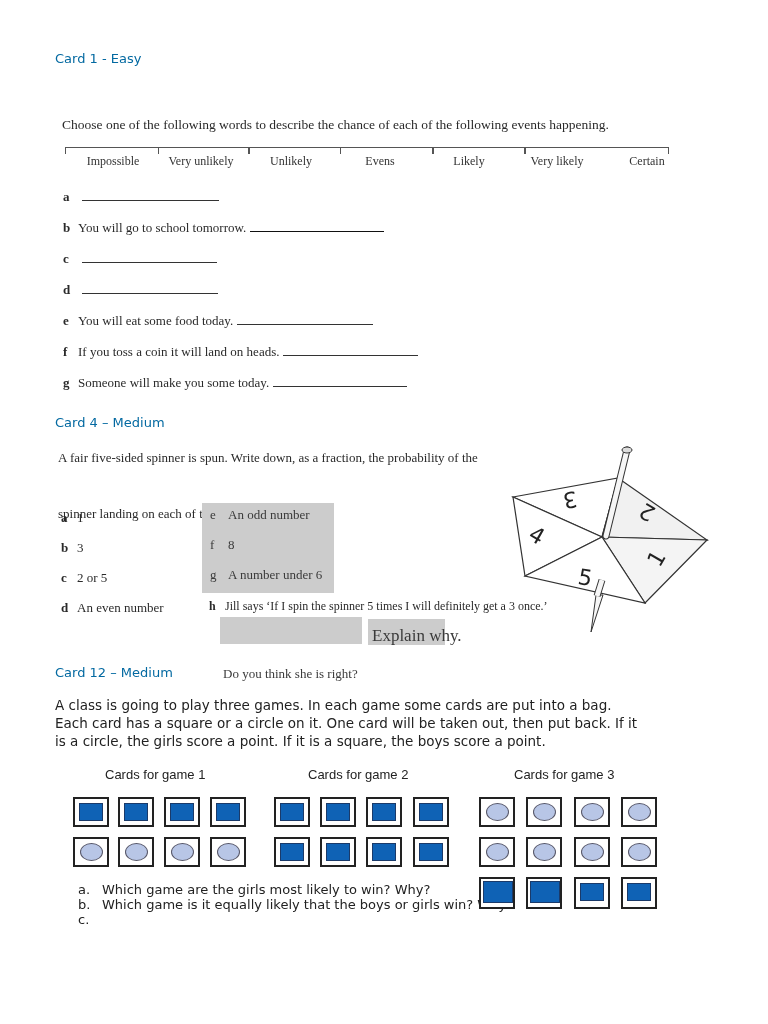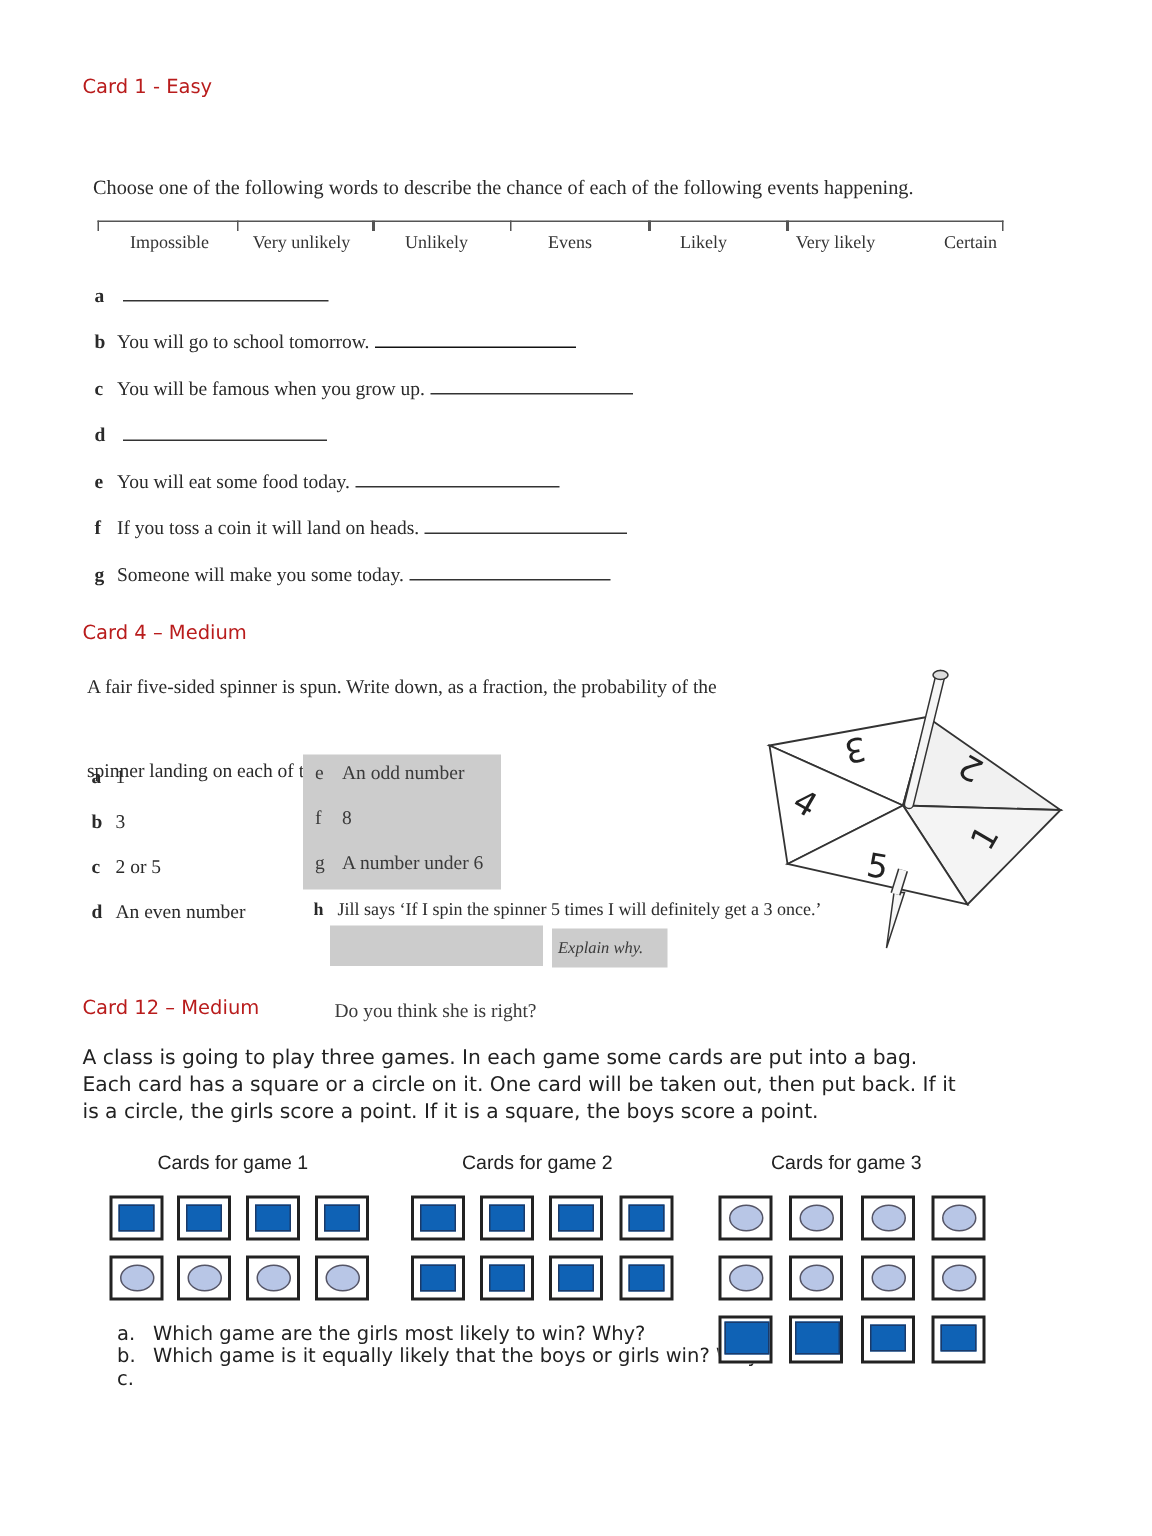--- a/index.html
+++ b/index.html
@@ -2,21 +2,21 @@
 <html><head>
 <meta charset="utf-8">
 <style>
   html, body { margin: 0; padding: 0; background: #ffffff; }
   body { width: 768px; height: 1024px; position: relative; overflow: hidden; color: #222; }
   .sans { font-family: "DejaVu Sans", sans-serif; }
   .serif { font-family: "Liberation Serif", serif; }
   .arial { font-family: "Liberation Sans", sans-serif; }
   .abs { position: absolute; white-space: nowrap; }
 
-  .card-title { font-size: 13px; color: #b91c1c; }
+  .card-title { font-size: 13px; color: #0369a1; }
 
   
   .instr { font-size: 13.5px; color: #2a2a2a; }
   .scale-line { position: absolute; left: 65px; top: 147px; width: 604px; height: 1px; background: #555; }
   .tick { position: absolute; top: 147px; width: 1px; height: 7px; background: #555; }
   .tick.thick { width: 2px; }
   .scale-label { font-size: 12px; color: #333; position: absolute; top: 154px; transform: translateX(-50%); white-space: nowrap; }
   .q-row { position: absolute; left: 63px; font-size: 13px; color: #2a2a2a; display: flex; align-items: baseline; white-space: nowrap; }
   .q-row .letter { width: 15px; font-weight: bold; }
   .blank { display: inline-block; border-bottom: 1px solid #333; height: 1px; margin-left: 4px; vertical-align: baseline; }
@@ -70,21 +70,20 @@
   <span class="letter">a</span>
   <span class="blank" style="width:137px;"></span>
 </div>
 <div class="q-row serif" style="top:220px;">
   <span class="letter">b</span>
   <span>You will go to school tomorrow.</span>
   <span class="blank dark" style="width:134px;"></span>
 </div>
 <div class="q-row serif" style="top:251px;">
   <span class="letter">c</span>
-  <span>You will be famous when you grow up.</span>
   <span class="blank" style="width:135px;"></span>
 </div>
 <div class="q-row serif" style="top:282px;">
   <span class="letter">d</span>
   <span class="blank" style="width:136px;"></span>
 </div>
 <div class="q-row serif" style="top:313px;">
   <span class="letter">e</span>
   <span>You will eat some food today.</span>
   <span class="blank" style="width:136px;"></span>
@@ -129,21 +128,21 @@
   <span class="letter">g</span><span>A number under 6</span>
 </div>
 
 <div class="c4-item serif" style="left:209px; top:599px; font-size:12px;">
   <span class="letter" style="font-weight:bold;">h</span><span>Jill says ‘If I spin the spinner 5 times I will definitely get a 3 once.’</span>
 </div>
 
 <div class="grey-box" style="left:220px; top:617px; width:142px; height:27px;"></div>
 <div class="grey-item serif" style="left:223px; top:624px; font-size:13px;margin-top:42px;">Do you think she is right?</div>
 <div class="grey-box" style="left:368px; top:619px; width:77px; height:26px;"></div>
-<div class="grey-item serif" style="left:372px; top:626px; font-size:11px;font-style:italic;">Explain why.</div>
+<div class="grey-item serif" style="left:372px; top:626px; font-size:17px;">Explain why.</div>
 
 <svg class="abs" style="left:505px; top:440px;" width="215" height="200" viewBox="0 0 215 200">
 
   <polygon points="8,57 113,38 97,97" fill="#fff" stroke="#333" stroke-width="1.2"></polygon>
   <polygon points="113,38 202,100 97,97" fill="#f1f1f1" stroke="#333" stroke-width="1.2"></polygon>
   <polygon points="8,57 97,97 20,136" fill="#fff" stroke="#333" stroke-width="1.2"></polygon>
   <polygon points="97,97 202,100 140,163" fill="#f4f4f4" stroke="#333" stroke-width="1.2"></polygon>
   <polygon points="20,136 97,97 140,163" fill="#fff" stroke="#333" stroke-width="1.2"></polygon>
 
   <line x1="122" y1="10" x2="101" y2="96" stroke="#333" stroke-width="7" stroke-linecap="round"></line>

